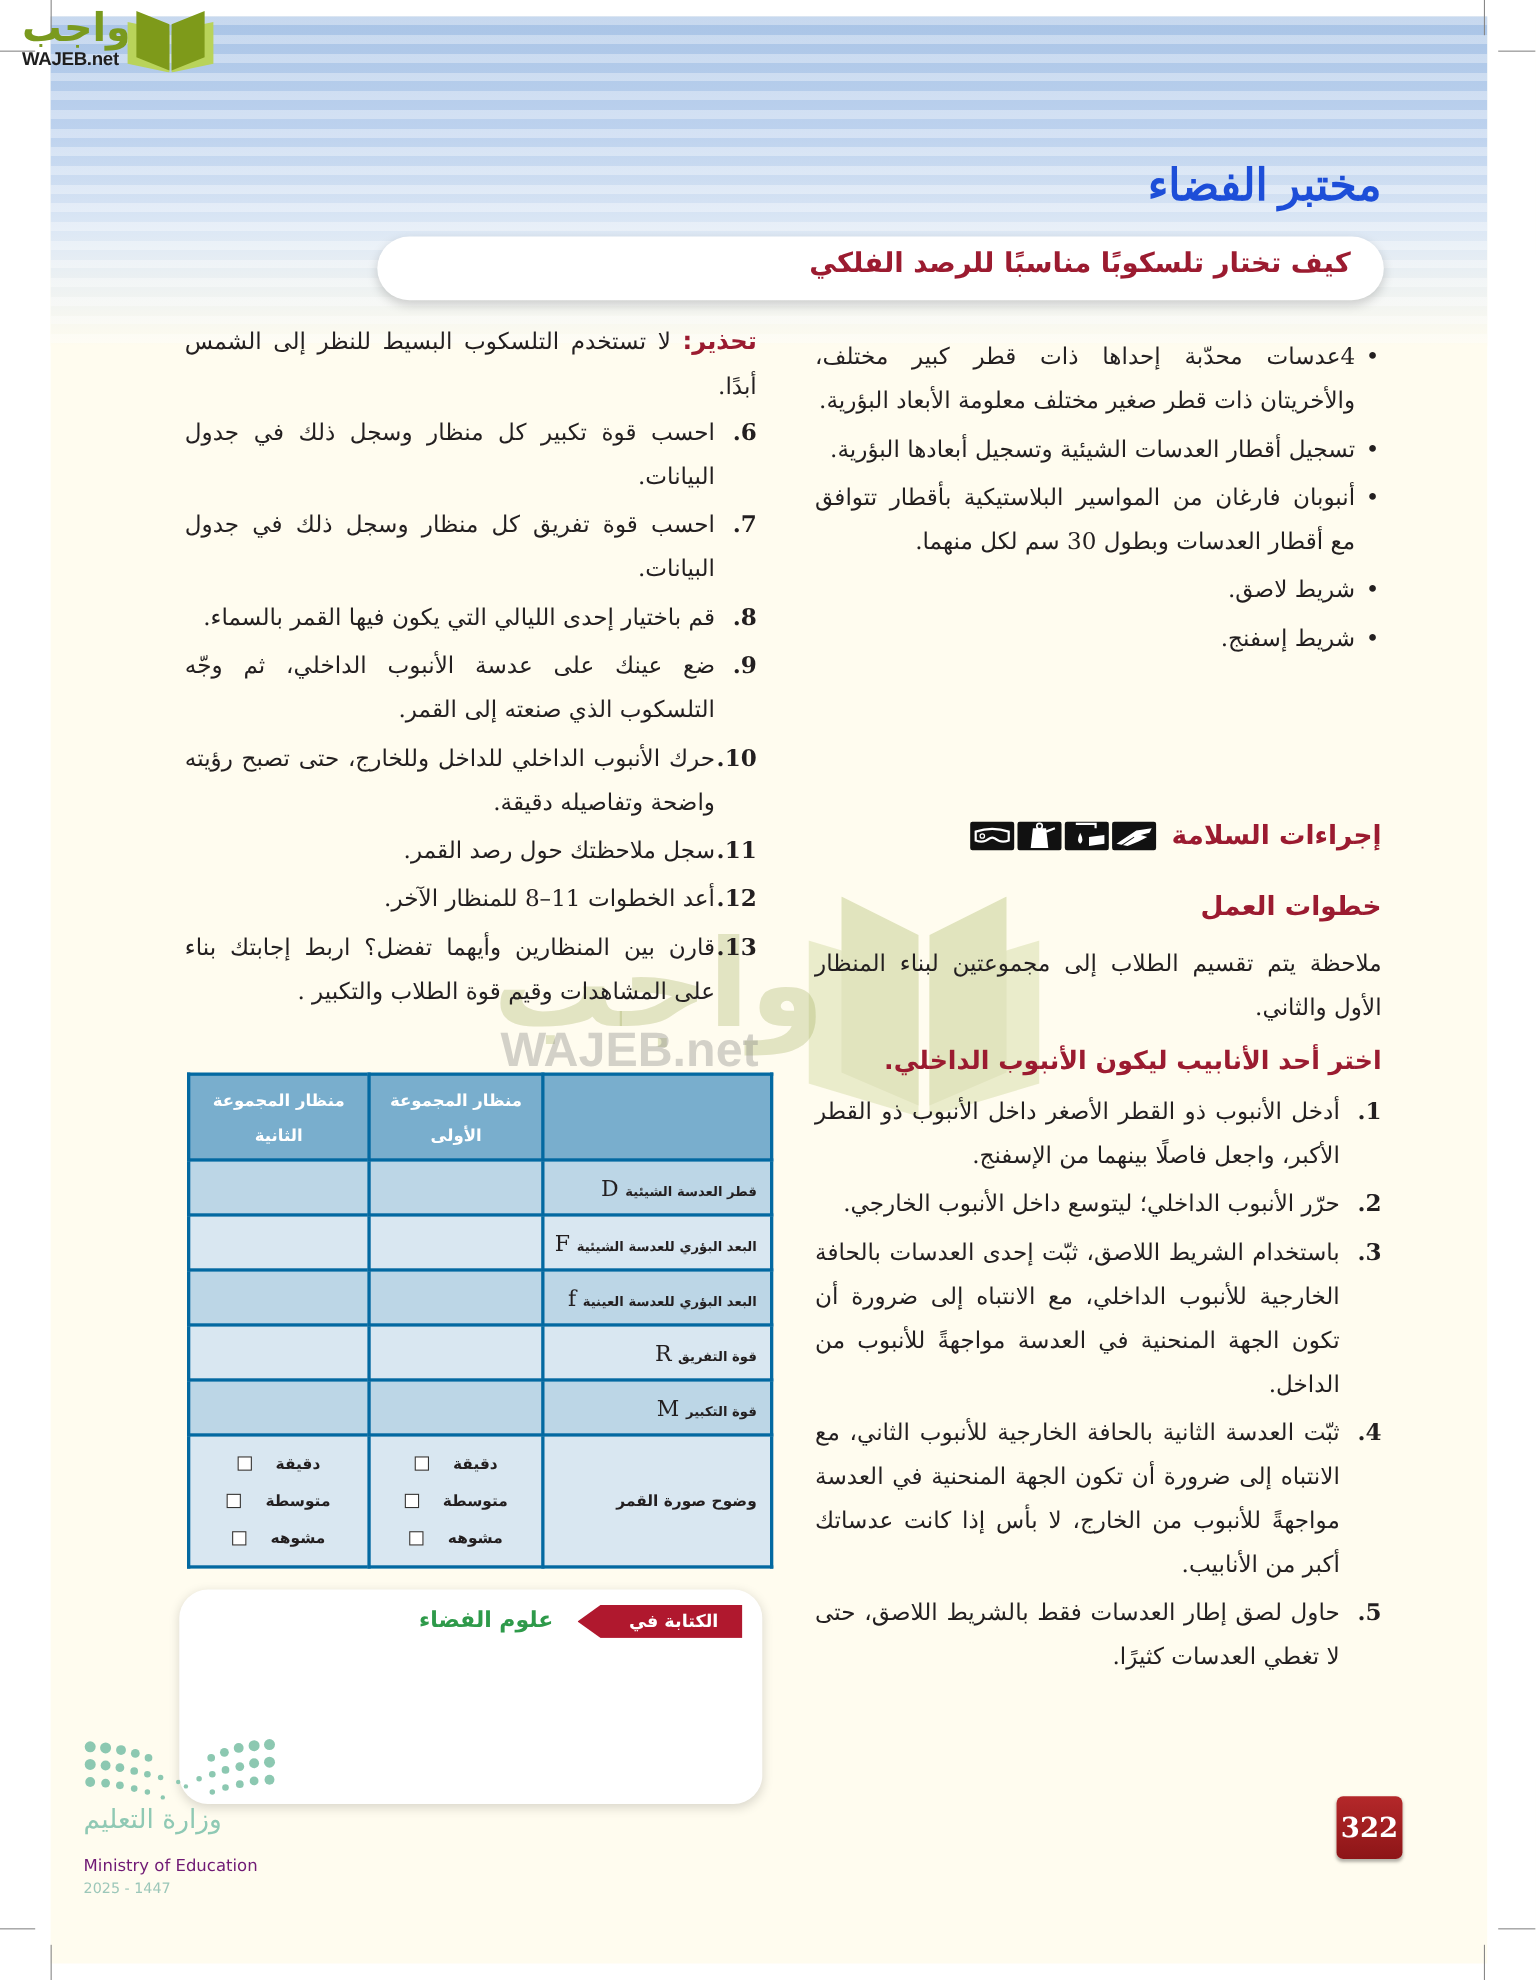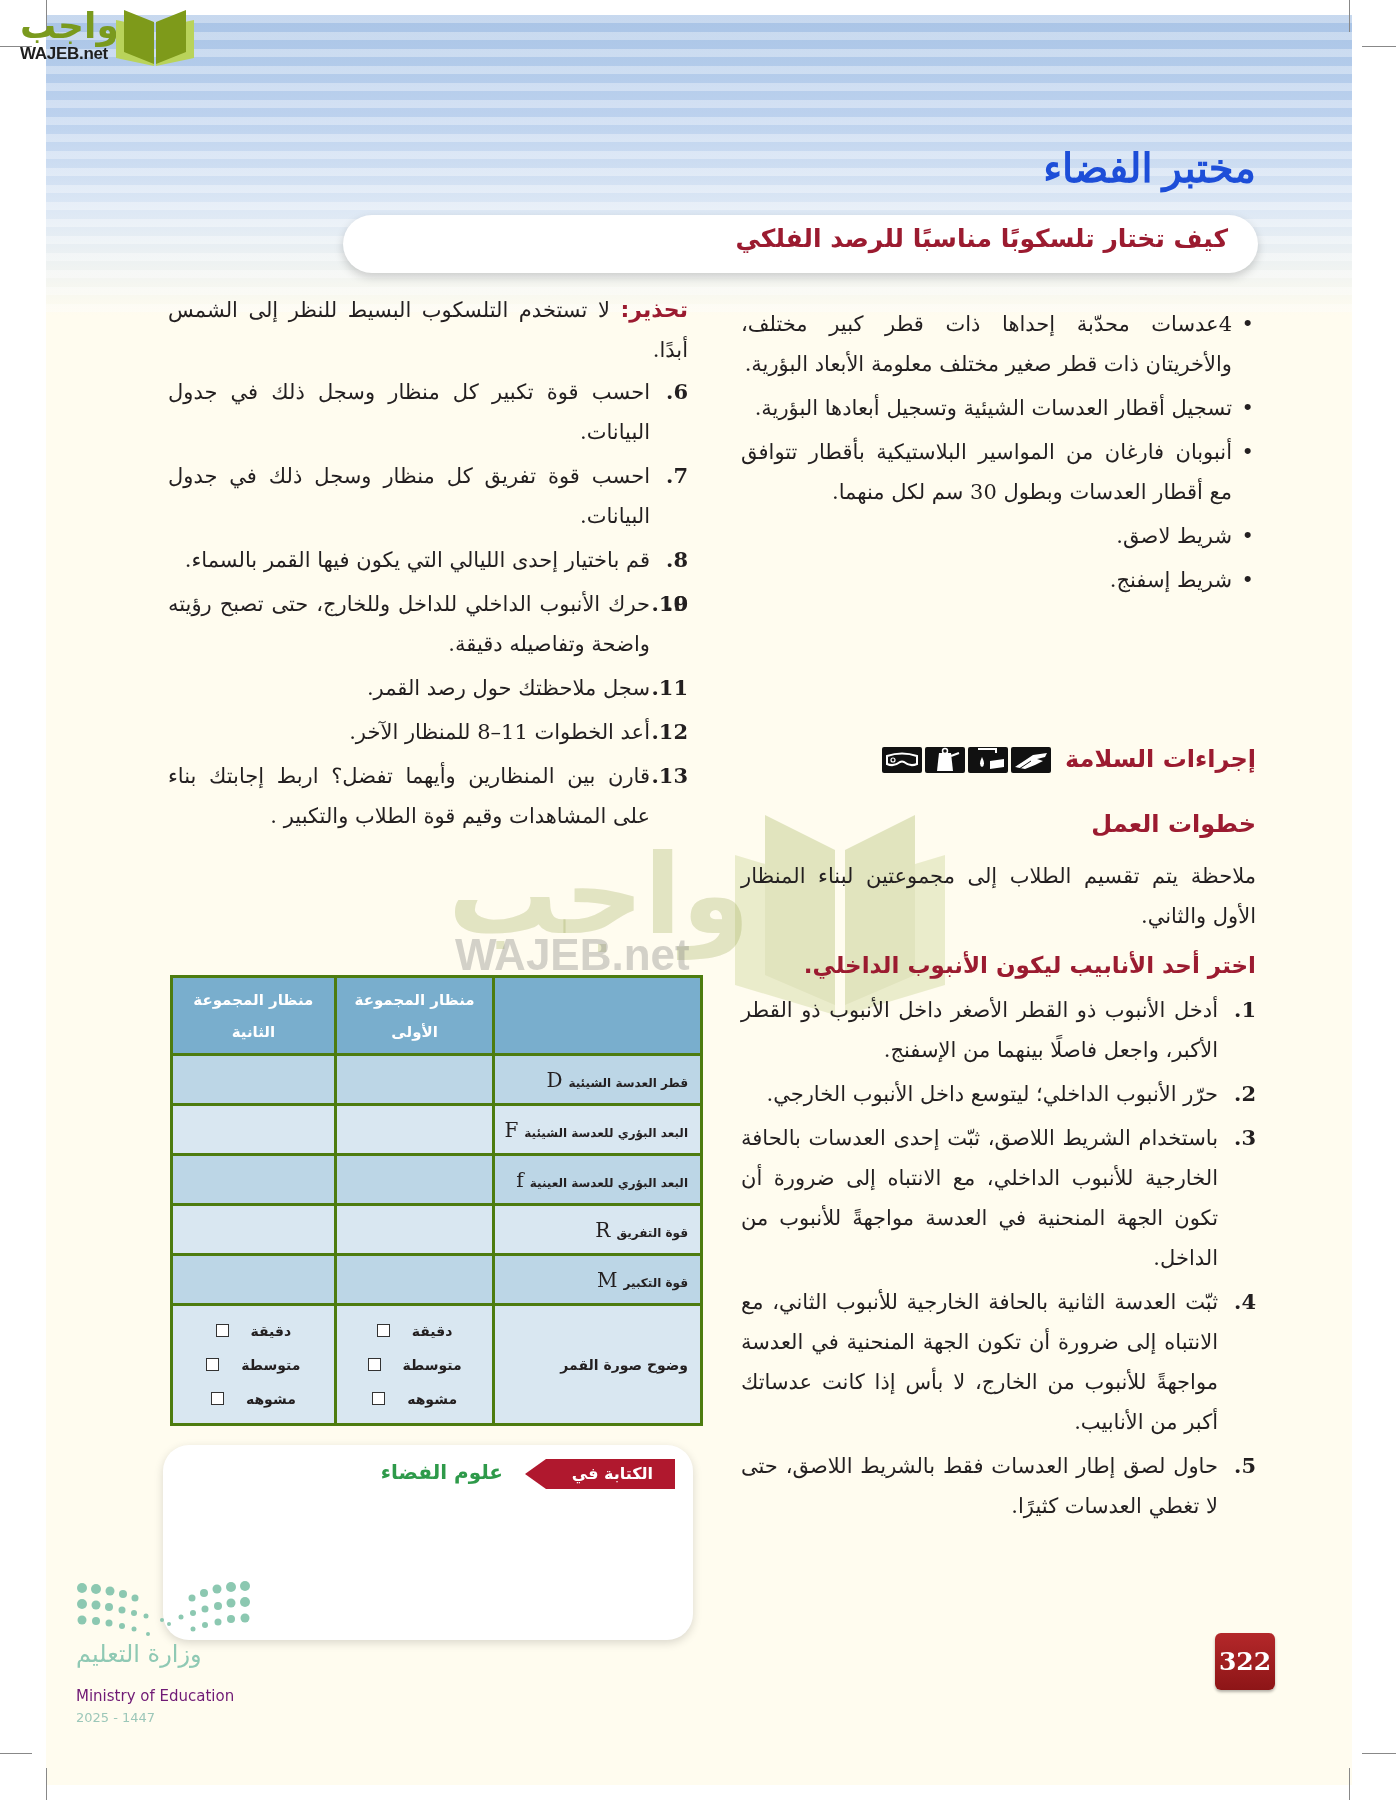--- a/index.html
+++ b/index.html
@@ -64,21 +64,21 @@
   .safety-row { display: flex; align-items: flex-end; gap: 14px; }
   .safety-icons { display: flex; gap: 3px; direction: ltr; }
   .safety-icon { width: 40px; height: 26px; background: #111; border-radius: 2px; position: relative; }
   .safety-icon svg { position: absolute; inset: 0; }
 
   
   .data-table {
     position: absolute; left: 170px; top: 975px; width: 533px;
     border-collapse: collapse; direction: rtl;
   }
-  .data-table th, .data-table td { border: 3px solid #4d7c0f; }
+  .data-table th, .data-table td { border: 3px solid #0369a1; }
   .data-table th {
     background: #79aecd; color: #ffffff; font-family: "DejaVu Sans", sans-serif;
     font-weight: bold; font-size: 15px; line-height: 32px; height: 78px; text-align: center;
   }
   .data-table td { height: 50px; font-family: "DejaVu Sans", sans-serif; font-size: 12px; font-weight: bold; padding-right: 12px; }
   .data-table tr.odd td { background: #bcd6e6; }
   .data-table tr.even td { background: #d9e7f1; }
   .data-table td.label-cell { width: 210px; }
   .data-table td .sym { font-family: "DejaVu Serif", serif; font-weight: normal; font-size: 20px; margin-right: 6px; }
   .data-table tr.clarity td { height: 120px; }
@@ -217,21 +217,21 @@
 
 <div class="col-left" style="top:290px;">
   <p class="body-txt">
     <span class="h-red" style="font-size:22px;">تحذير:</span>
     <span>لا تستخدم التلسكوب البسيط للنظر إلى الشمس أبدًا.</span>
   </p>
   <ol class="steps body-txt" style="margin-top:2px;">
     <li><span class="step-num">6.</span><span>احسب قوة تكبير كل منظار وسجل ذلك في جدول البيانات.</span></li>
     <li><span class="step-num">7.</span><span>احسب قوة تفريق كل منظار وسجل ذلك في جدول البيانات.</span></li>
     <li><span class="step-num">8.</span><span>قم باختيار إحدى الليالي التي يكون فيها القمر بالسماء.</span></li>
-    <li><span class="step-num">9.</span></li>
+    <li><span class="step-num">9.</span><span>ضع عينك على عدسة الأنبوب الداخلي، ثم وجّه التلسكوب الذي صنعته إلى القمر.</span></li>
     <li><span class="step-num">10.</span><span>حرك الأنبوب الداخلي للداخل وللخارج، حتى تصبح رؤيته واضحة وتفاصيله دقيقة.</span></li>
     <li><span class="step-num">11.</span><span>سجل ملاحظتك حول رصد القمر.</span></li>
     <li><span class="step-num">12.</span><span>أعد الخطوات 11–8 للمنظار الآخر.</span></li>
     <li><span class="step-num">13.</span><span>قارن بين المنظارين وأيهما تفضل؟ اربط إجابتك بناء على المشاهدات وقيم قوة الطلاب والتكبير .</span></li>
   </ol>
 </div>
 
 <table class="data-table">
   <thead>
     <tr>

